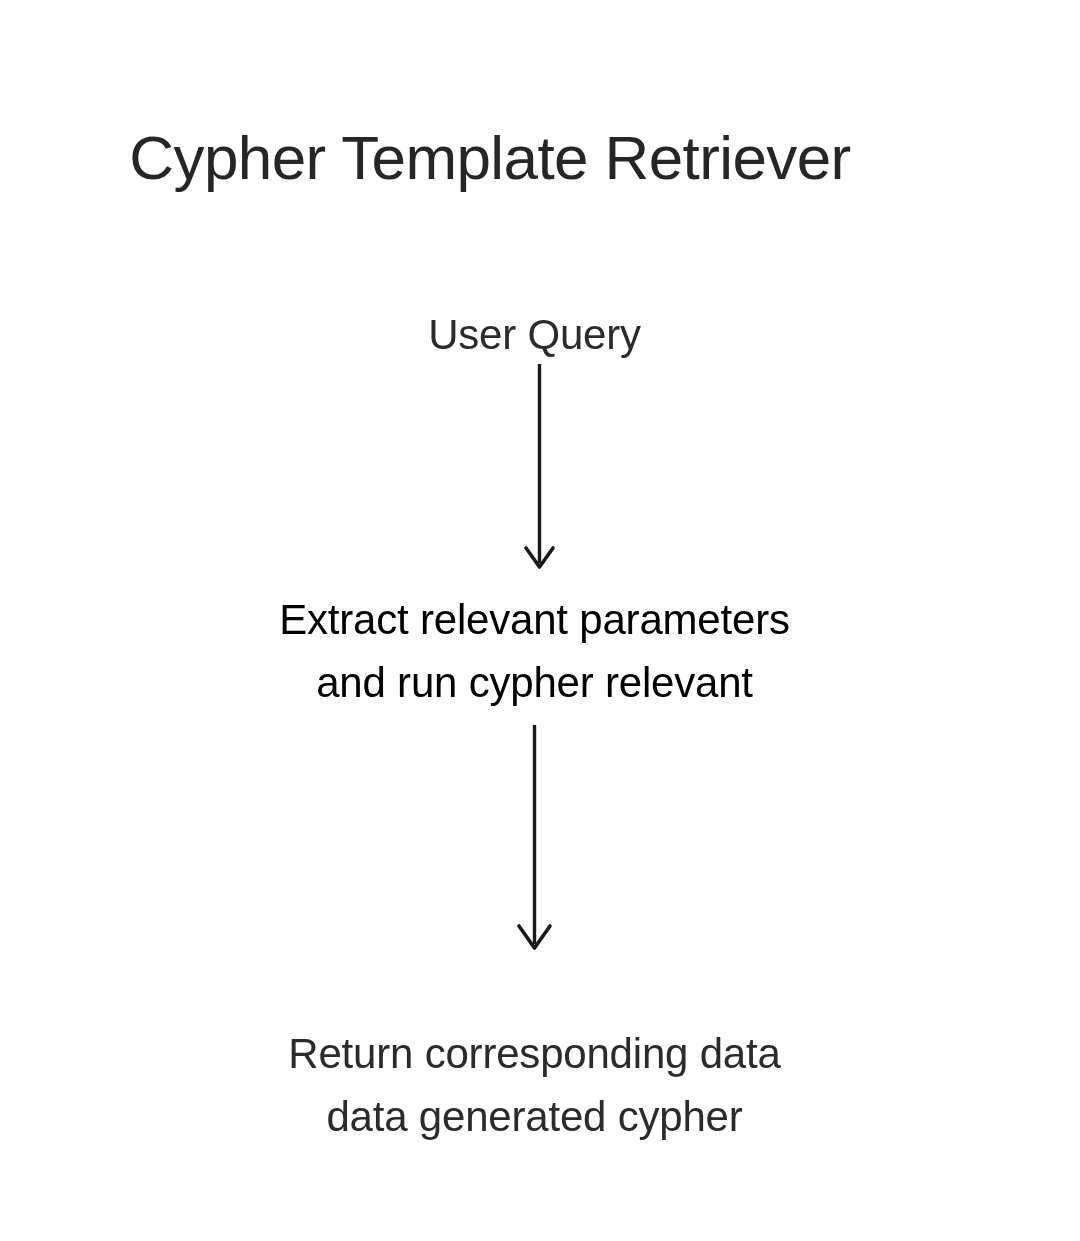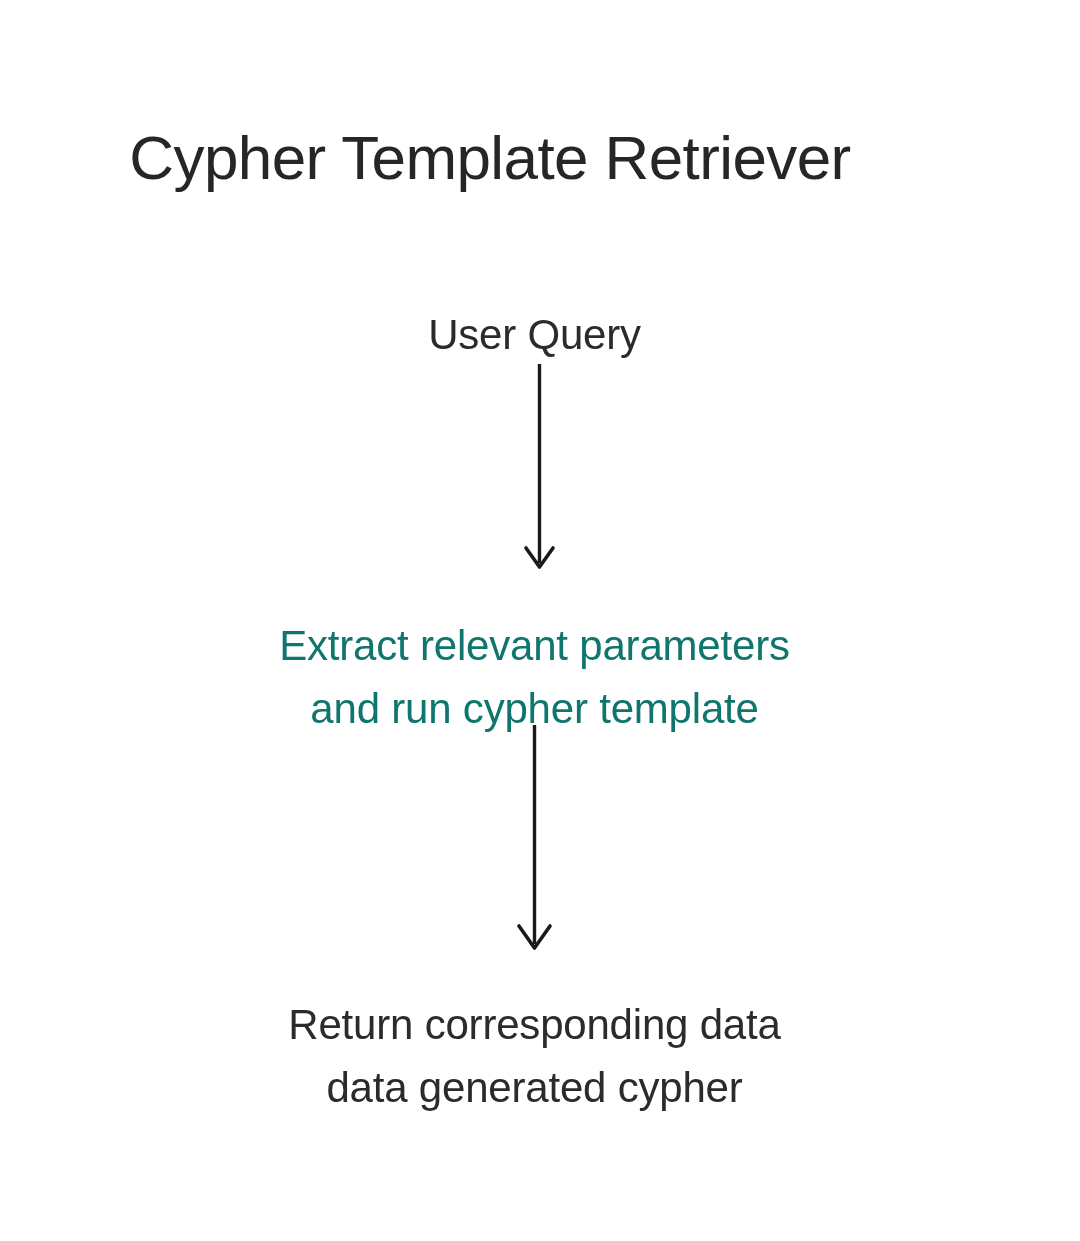--- a/index.html
+++ b/index.html
@@ -91,30 +91,30 @@
     <span class="node-line">User Query</span>
   </div>
 
   <div class="connector" id="connector-1">
     <svg width="70" height="215" viewBox="0 0 70 215">
       <line class="arrow-shaft" x1="34.5" y1="4" x2="34.5" y2="203" stroke="#1a1a1a"></line>
       <polyline class="arrow-head" points="21,188 34.5,207 48,188" stroke="#1a1a1a"></polyline>
     </svg>
   </div>
 
-  <div class="flow-node" id="node-extract" style="color: #0f766e; margin-top: 26px;">
+  <div class="flow-node" id="node-extract" style="color: #000000;">
     <span class="node-line">Extract relevant parameters</span>
-    <span class="node-line">and run cypher template</span>
+    <span class="node-line">and run cypher relevant</span>
   </div>
 
   <div class="connector" id="connector-2">
     <svg width="70" height="235" viewBox="0 0 70 235">
       <line class="arrow-shaft" x1="34.5" y1="5" x2="34.5" y2="224" stroke="#1a1a1a"></line>
       <polyline class="arrow-head" points="19,206 34.5,228 50,206" stroke="#1a1a1a"></polyline>
     </svg>
   </div>
 
-  <div class="flow-node" id="node-return" style="color: rgb(43, 43, 43);">
+  <div class="flow-node" id="node-return" style="color: rgb(43, 43, 43); margin-top: 29px;">
     <span class="node-line">Return corresponding data</span>
     <span class="node-line">data generated cypher</span>
   </div>
 
 </div>
 
 </body></html>

